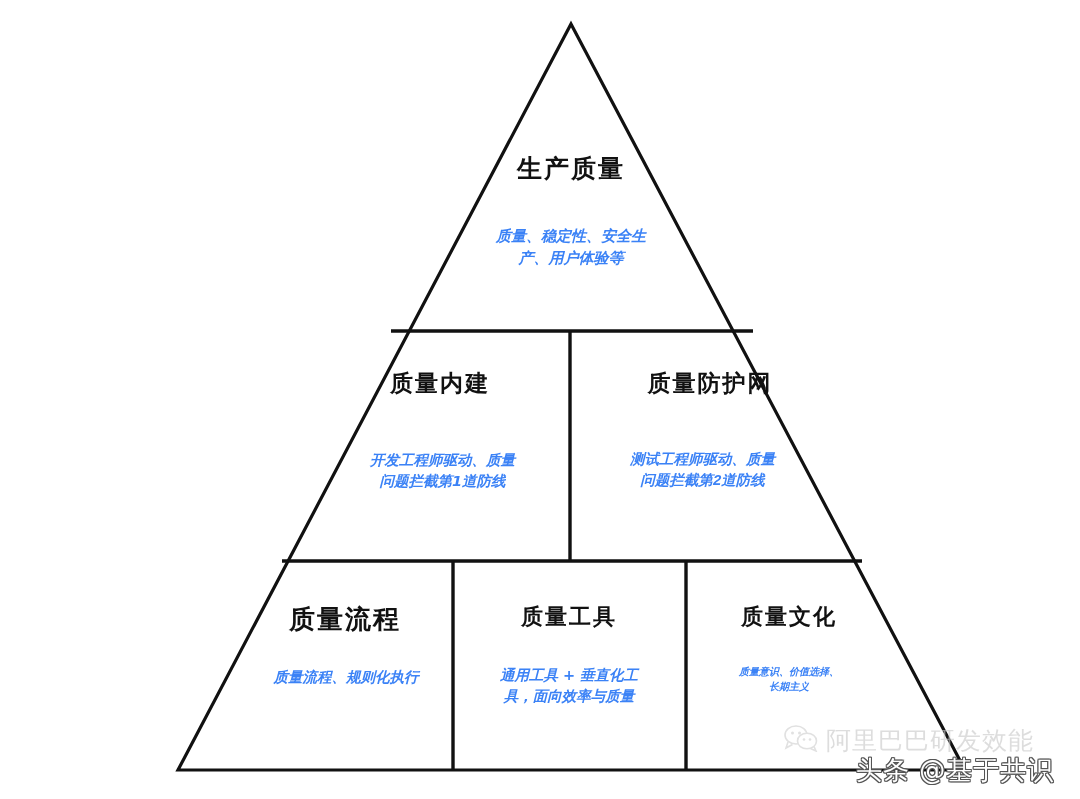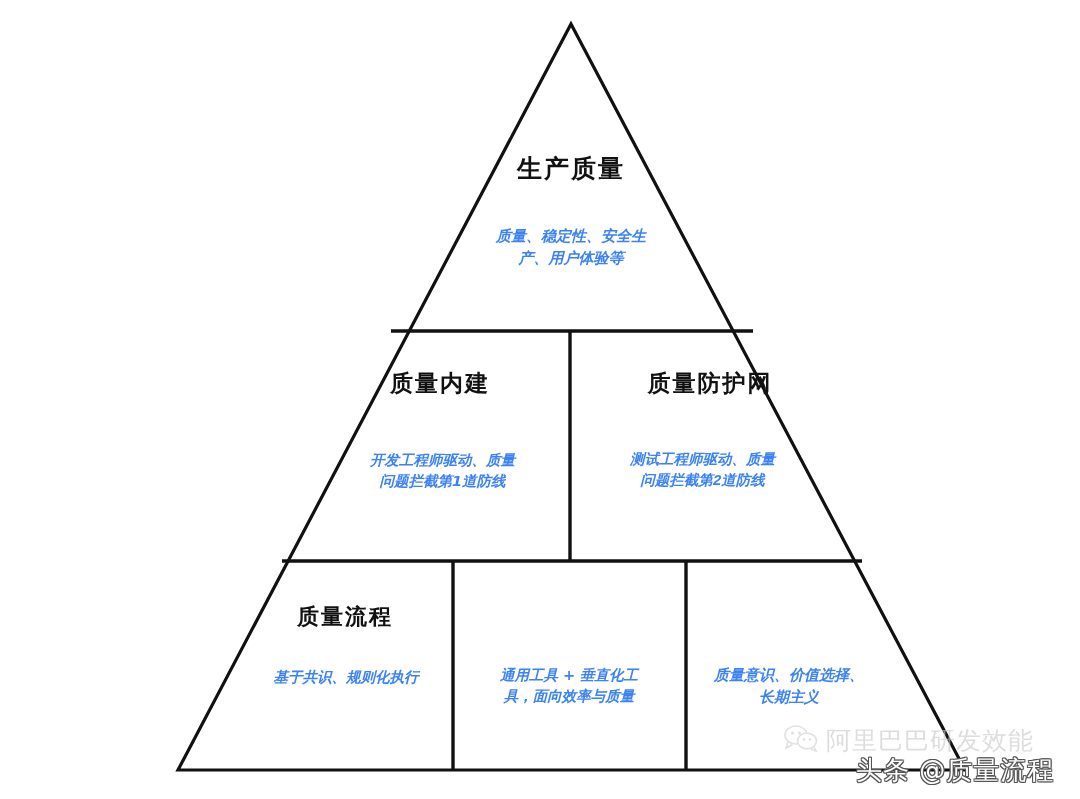--- a/index.html
+++ b/index.html
@@ -58,28 +58,28 @@
   #t1-desc  { left: 451px; top: 226px; width: 240px; font-size: 15px; }
 
   
   #t2a-title { left: 310px; top: 371px; width: 260px; font-size: 23px; }
   #t2a-desc  { left: 325px; top: 450px; width: 235px; font-size: 14.5px; }
 
   #t2b-title { left: 580px; top: 371px; width: 260px; font-size: 23px; }
   #t2b-desc  { left: 585px; top: 450px; width: 235px; font-size: 14.5px; font-family: Liberation Mono, monospace; }
 
   
-  #t3a-title { left: 245px; top: 605px; width: 200px; font-size: 22px; }
+  #t3a-title { left: 245px; top: 605px; width: 200px; font-size: 26px; }
   #t3a-desc  { left: 232px; top: 667px; width: 228px; font-size: 14.5px; }
 
   #t3b-title { left: 469px; top: 605px; width: 200px; font-size: 22px; }
   #t3b-desc  { left: 458px; top: 665px; width: 222px; font-size: 14.5px; }
 
   #t3c-title { left: 689px; top: 605px; width: 200px; font-size: 22px; }
-  #t3c-desc  { left: 679px; top: 665px; width: 220px; font-size: 15px; }
+  #t3c-desc  { left: 679px; top: 665px; width: 220px; font-size: 10px; }
 
   
   #wechat-watermark {
     position: absolute;
     left: 784px;
     top: 724px;
     display: flex;
     gap: 8px;
     opacity: 0.62;
   }
@@ -132,37 +132,39 @@
 
   <div class="tier-title" id="t2a-title">质量内建</div>
   <div class="tier-desc" id="t2a-desc" style="white-space: pre-line; text-align: center;">开发工程师驱动、质量
 问题拦截第1道防线</div>
 
   <div class="tier-title" id="t2b-title">质量防护网</div>
   <div class="tier-desc" id="t2b-desc" style="white-space: pre-line;">测试工程师驱动、质量
 问题拦截第2道防线</div>
 
   <div class="tier-title" id="t3a-title">质量流程</div>
-  <div class="tier-desc" id="t3a-desc" style="white-space: pre-line;">基于共识、规则化执行</div>
+  <div class="tier-desc" id="t3a-desc" style="white-space: pre-line;">质量流程、规则化执行</div>
 
+  <div class="tier-title" id="t3b-title">质量工具</div>
   <div class="tier-desc" id="t3b-desc" style="white-space: pre-line;">通用工具 + 垂直化工
 具，面向效率与质量</div>
 
+  <div class="tier-title" id="t3c-title">质量文化</div>
   <div class="tier-desc" id="t3c-desc" style="white-space: pre-line;">质量意识、价值选择、
 长期主义</div>
 
   <div id="wechat-watermark">
     <svg width="34" height="28" viewBox="0 0 34 28">
       <ellipse cx="12" cy="11" rx="11" ry="9" fill="none" stroke="#cfcfcf" stroke-width="1.6"></ellipse>
       <path d="M4 18 L2 24 L8.5 20.5" fill="none" stroke="#cfcfcf" stroke-width="1.6"></path>
       <circle cx="8.5" cy="9" r="1.5" fill="#cfcfcf"></circle>
       <circle cx="15.5" cy="9" r="1.5" fill="#cfcfcf"></circle>
       <ellipse cx="23" cy="17" rx="9.5" ry="7.8" fill="#ffffff" stroke="#cfcfcf" stroke-width="1.6"></ellipse>
       <path d="M30 22.5 L32 27 L26.5 24.5" fill="none" stroke="#cfcfcf" stroke-width="1.6"></path>
       <circle cx="20" cy="15.5" r="1.3" fill="#cfcfcf"></circle>
       <circle cx="26" cy="15.5" r="1.3" fill="#cfcfcf"></circle>
     </svg>
     <span class="wm-text">阿里巴巴研发效能</span>
   </div>
 
-  <div id="toutiao-watermark">头条 @质量流程</div>
+  <div id="toutiao-watermark">头条 @基于共识</div>
 
 </div>
 
 </body></html>

